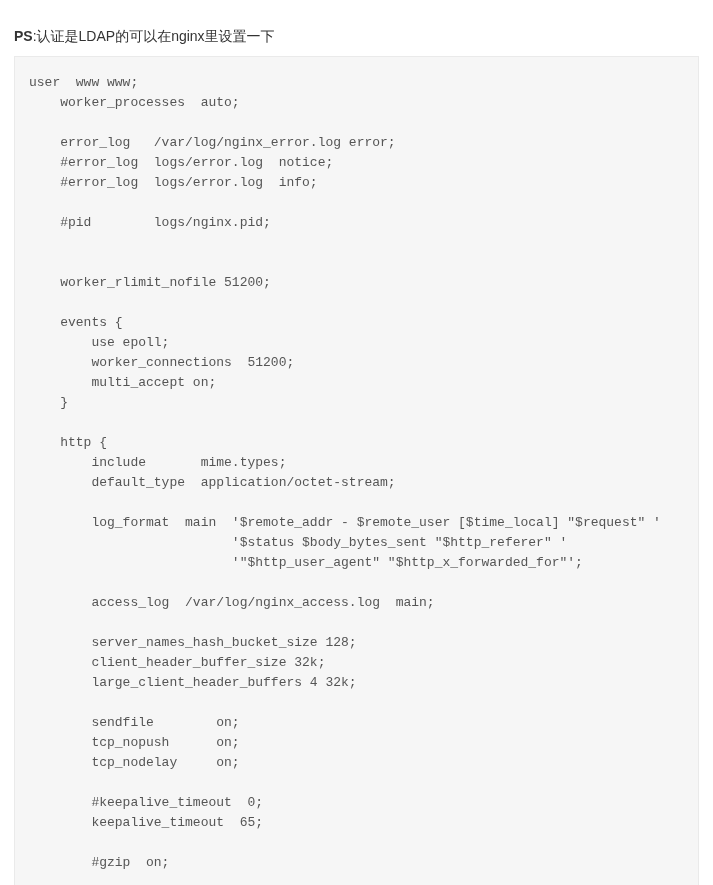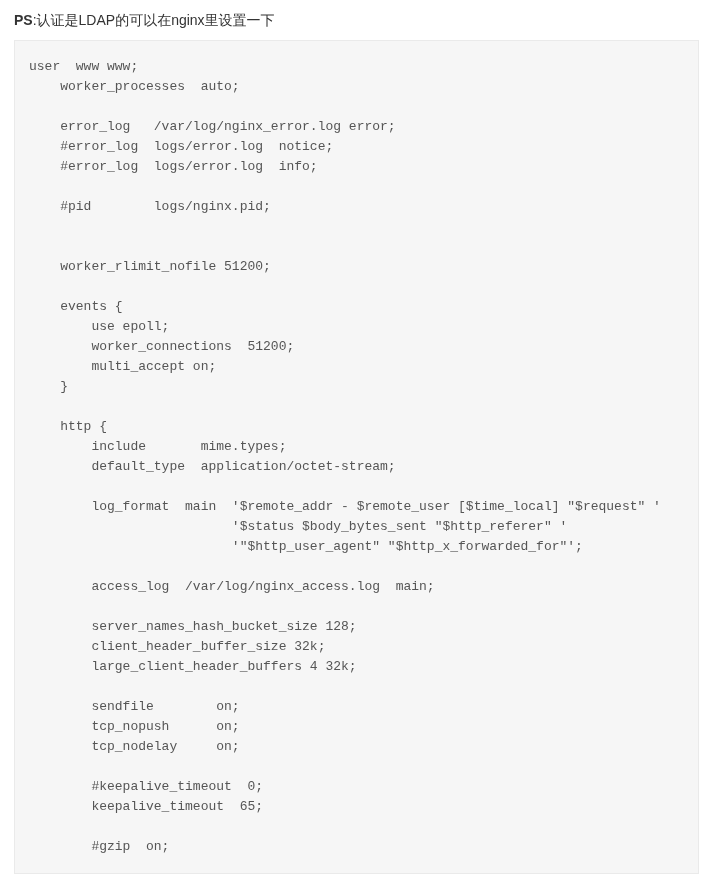--- a/index.html
+++ b/index.html
@@ -4,21 +4,21 @@
   <style>
     body {
       margin: 0;
       padding: 0;
       font-family: -apple-system, BlinkMacSystemFont, "Segoe UI", "Microsoft YaHei", Arial, sans-serif;
       font-size: 14px;
       color: #333;
       width: 713px;
     }
     .header-text {
-      padding: 12px 14px 10px 14px;
+      padding: 28px 14px 10px 14px;
       color: #333;
       font-size: 14px;
     }
     .header-text .bold {
       font-weight: bold;
     }
     .code-block {
       margin: 0 14px 14px 14px;
       background-color: #f6f6f6;
       border: 1px solid #eaeaea;

